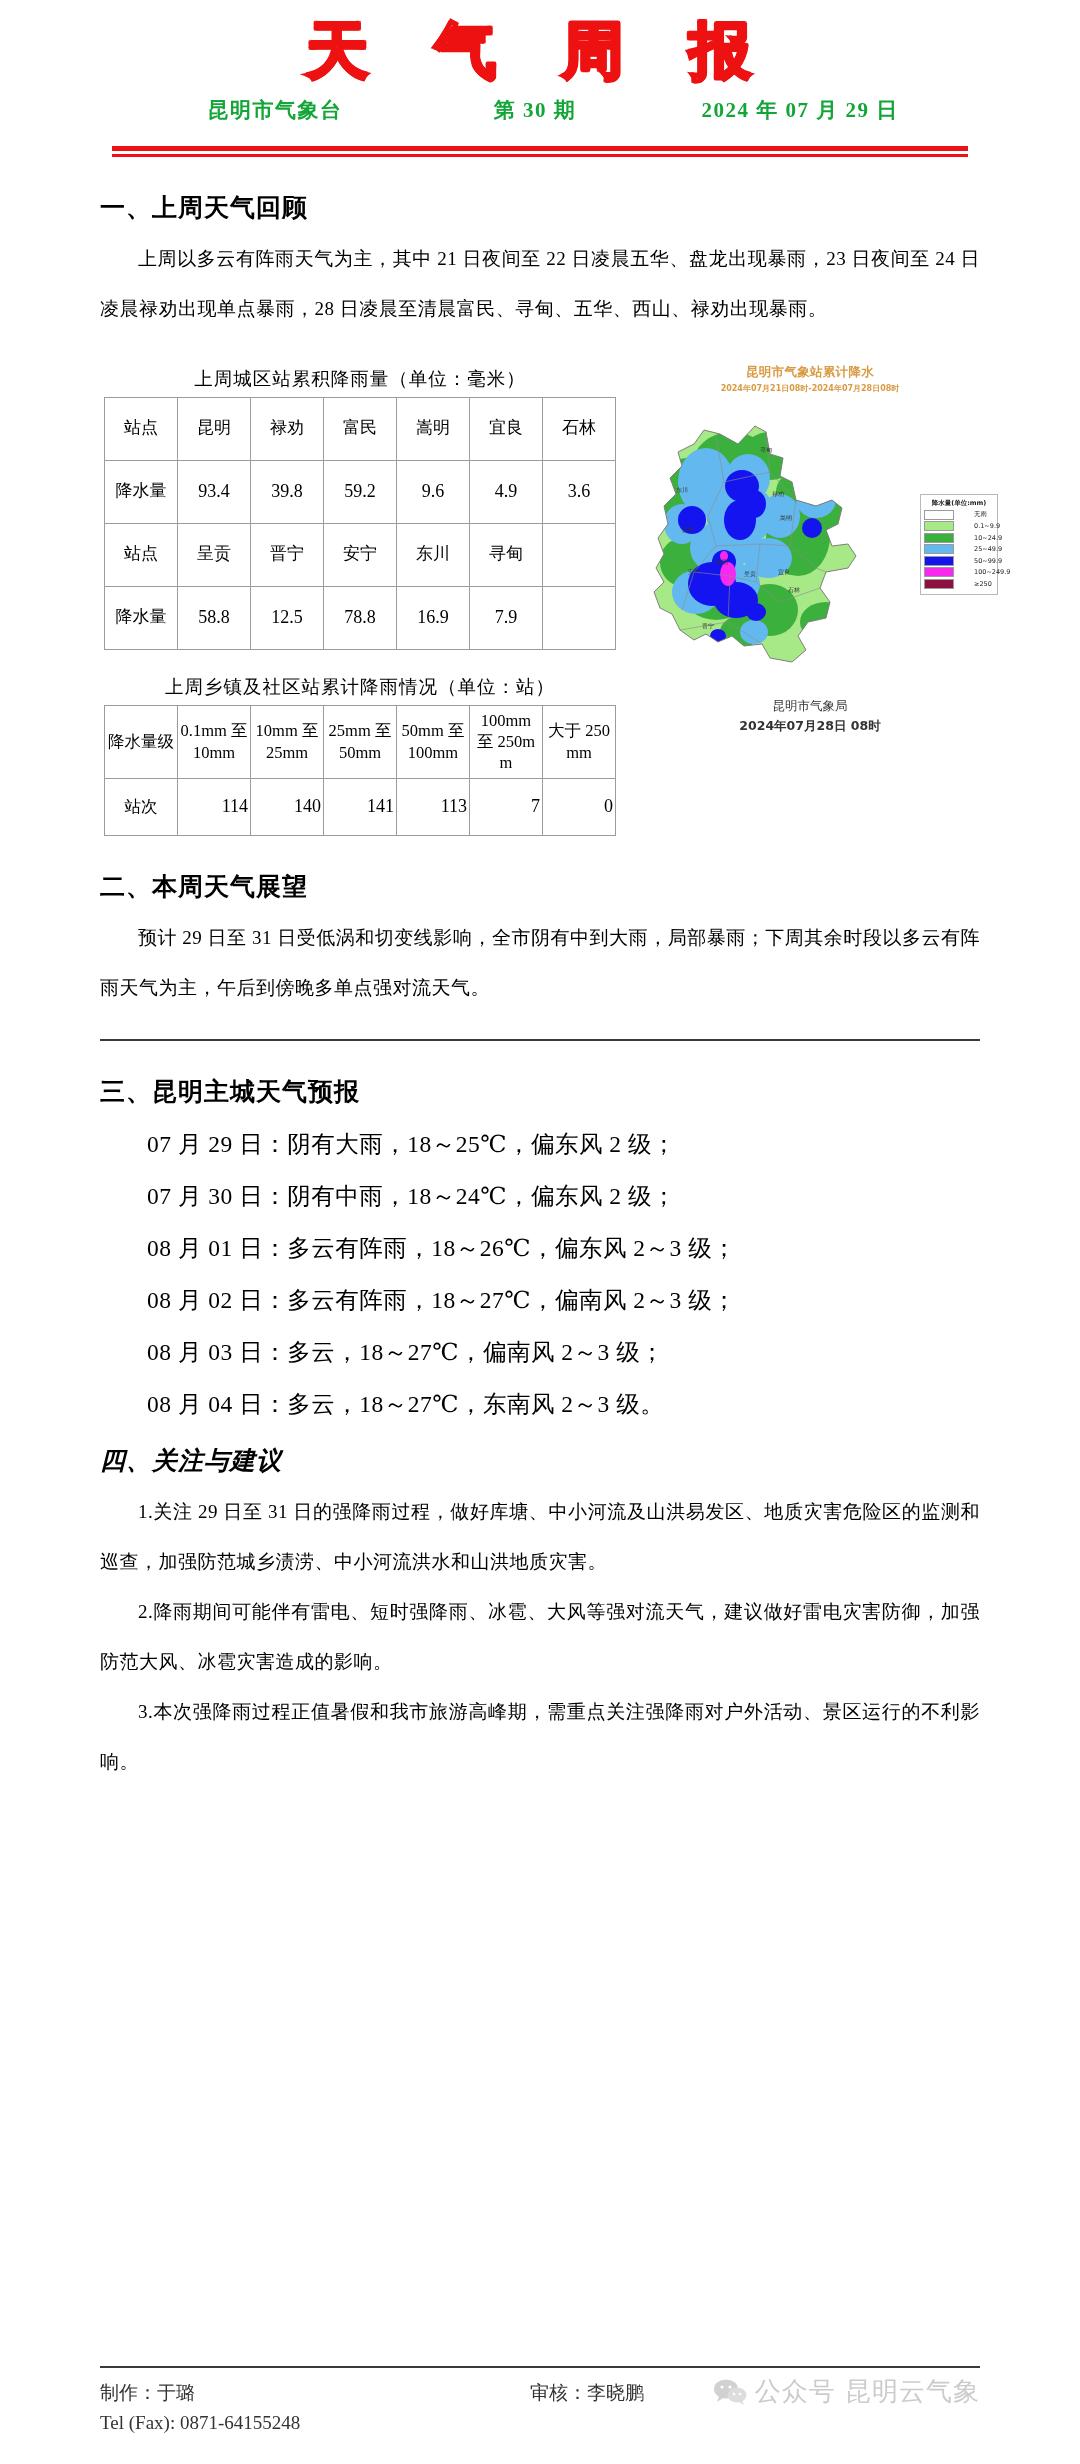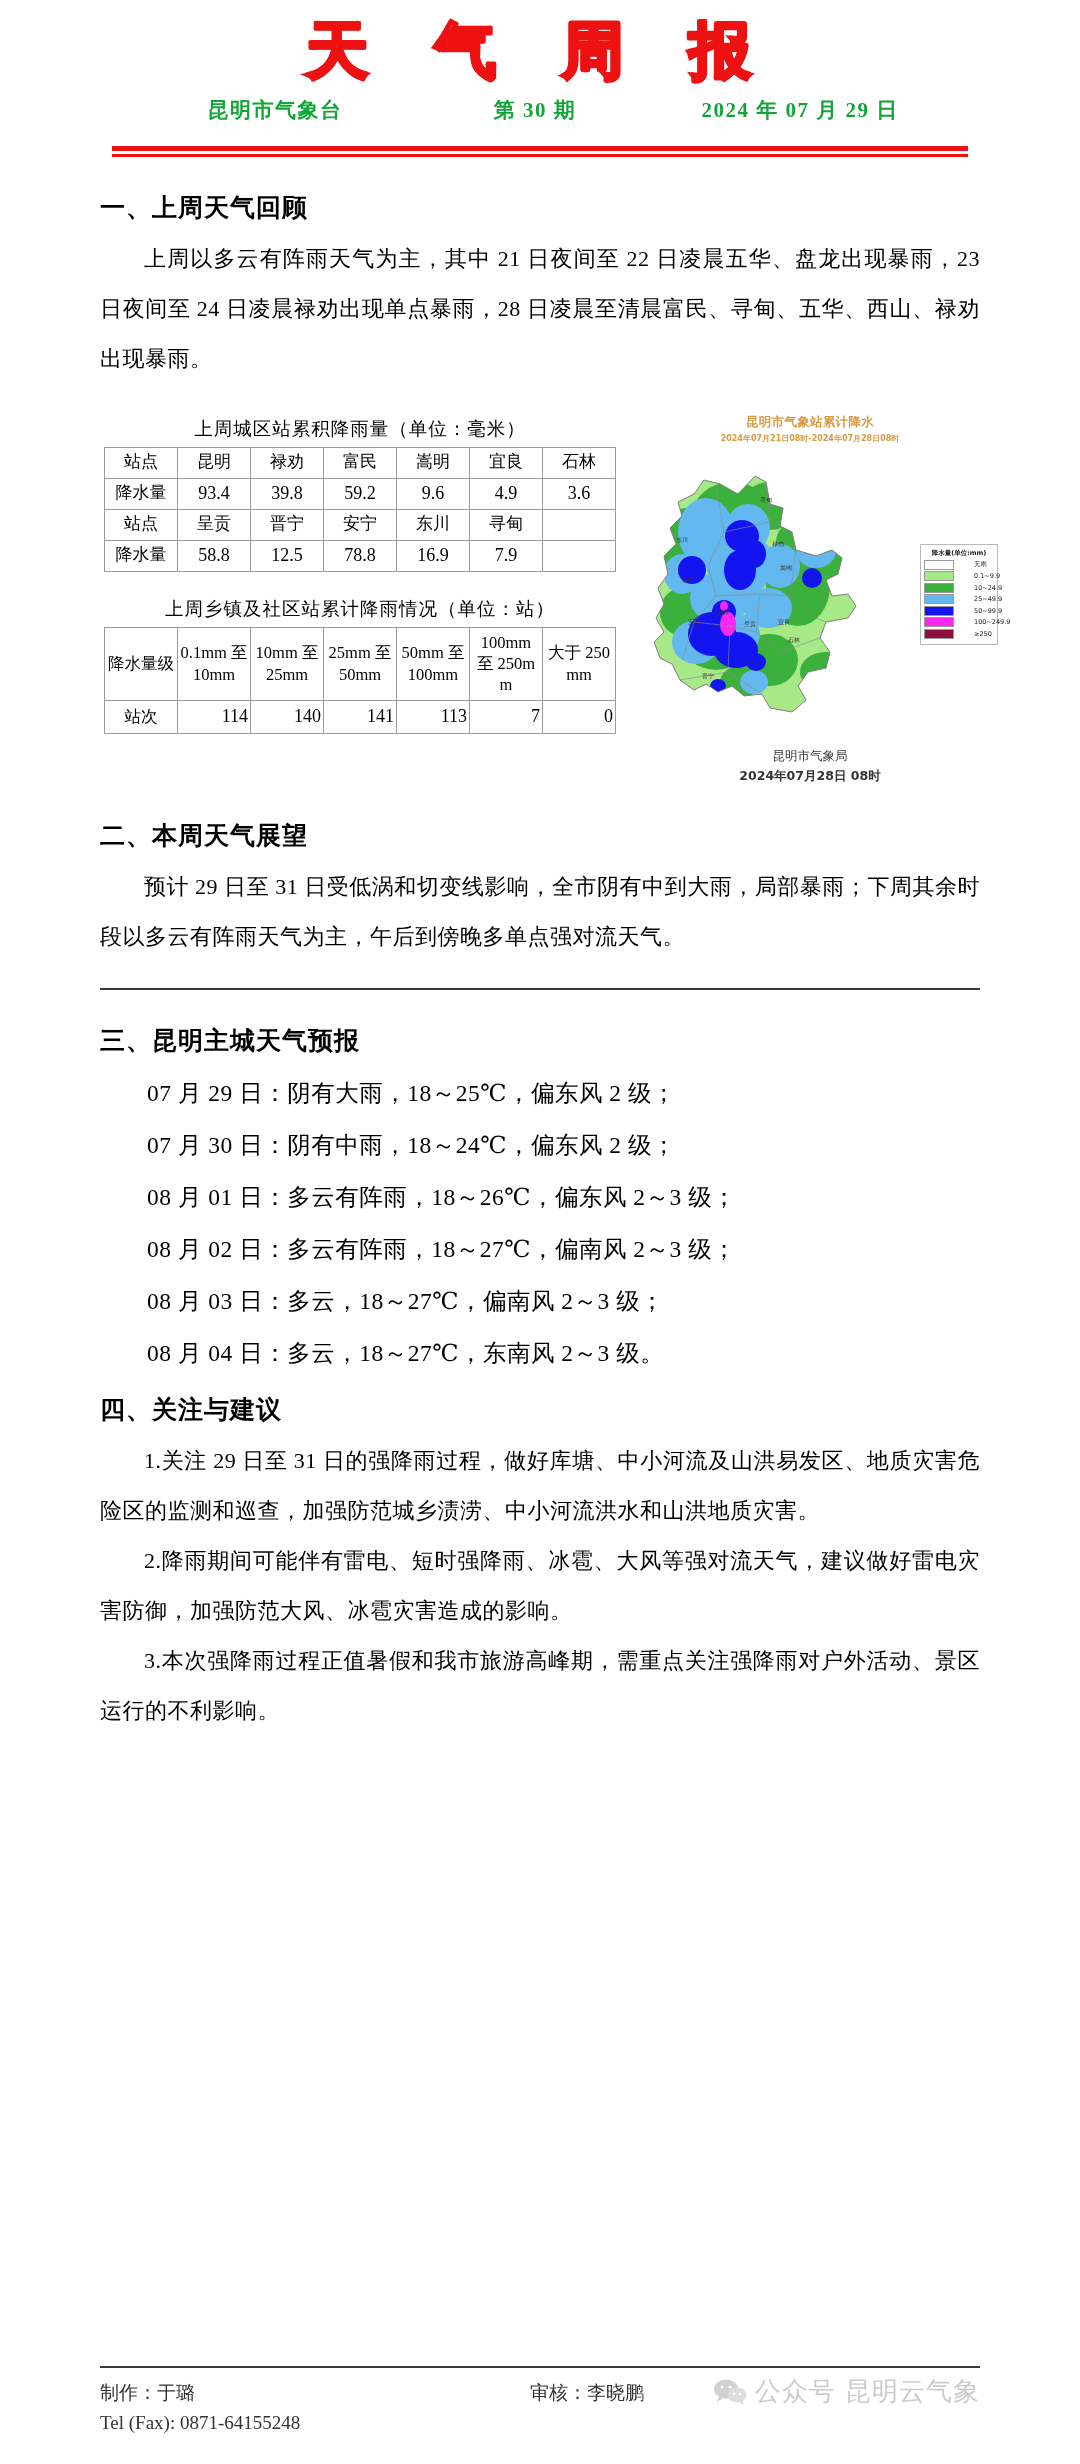--- a/index.html
+++ b/index.html
@@ -51,21 +51,21 @@
   
   .content{padding:0 100px 0 100px;}
   h2.sec{
     font-family:"DejaVu Sans","Liberation Sans",sans-serif;
     font-size:25px;
     font-weight:bold;
     margin:34px 0 10px 0;
     letter-spacing:1px;
   }
   p.para{
-    font-size:22px;
+    font-size:19px;
     line-height:50px;
     margin:0;
     text-indent:2em;
     text-align:justify;
     letter-spacing:.5px;
   }
 
   
   .data-row{display:flex;align-items:flex-start;margin-top:26px;}
   .tables-col{width:520px;flex:0 0 520px;}
@@ -82,21 +82,21 @@
     border-collapse:collapse;
     table-layout:fixed;
     margin:0 auto;
     background:#fff;
   }
   table.grid td{
     border:1px solid #9b9b9b;
     text-align:center;
     vertical-align:middle;
     font-size:17.5px;
-    padding:0 2px;
+    padding:16px 2px;
     line-height:1.22;
     word-break:break-all;
   }
   table.t1{width:512px;}
   table.t1 td{height:30px;}
   table.t1 td.lbl{font-size:17px;}
   table.t1 td.num{font-family:"Liberation Serif",serif;font-size:18px;}
   table.t2{width:512px;}
   table.t2 td{height:24px;font-size:16.5px;}
   table.t2 td.hdr-lv{font-size:16.5px;line-height:1.3;padding:4px 1px;}
@@ -443,21 +443,21 @@
     <h2 class="sec">三、昆明主城天气预报</h2>
     <ul class="fc">
       <li>07 月 29 日：阴有大雨，18～25℃，偏东风 2 级；</li>
       <li>07 月 30 日：阴有中雨，18～24℃，偏东风 2 级；</li>
       <li>08 月 01 日：多云有阵雨，18～26℃，偏东风 2～3 级；</li>
       <li>08 月 02 日：多云有阵雨，18～27℃，偏南风 2～3 级；</li>
       <li>08 月 03 日：多云，18～27℃，偏南风 2～3 级；</li>
       <li>08 月 04 日：多云，18～27℃，东南风 2～3 级。</li>
     </ul>
 
-    <h2 class="sec" style="margin-top:14px;">四、关注与建议</h2>
+    <h2 class="sec" style="margin-top:14px;font-style:italic;">四、关注与建议</h2>
     <p class="para">1.关注 29 日至 31 日的强降雨过程，做好库塘、中小河流及山洪易发区、地质灾害危险区的监测和巡查，加强防范城乡渍涝、中小河流洪水和山洪地质灾害。</p>
     <p class="para">2.降雨期间可能伴有雷电、短时强降雨、冰雹、大风等强对流天气，建议做好雷电灾害防御，加强防范大风、冰雹灾害造成的影响。</p>
     <p class="para">3.本次强降雨过程正值暑假和我市旅游高峰期，需重点关注强降雨对户外活动、景区运行的不利影响。</p>
 
   </div>
 
   <div class="footer-wrap">
     <div class="footer-rule"></div>
     <div class="footer-cols">
       <div class="f-left">

